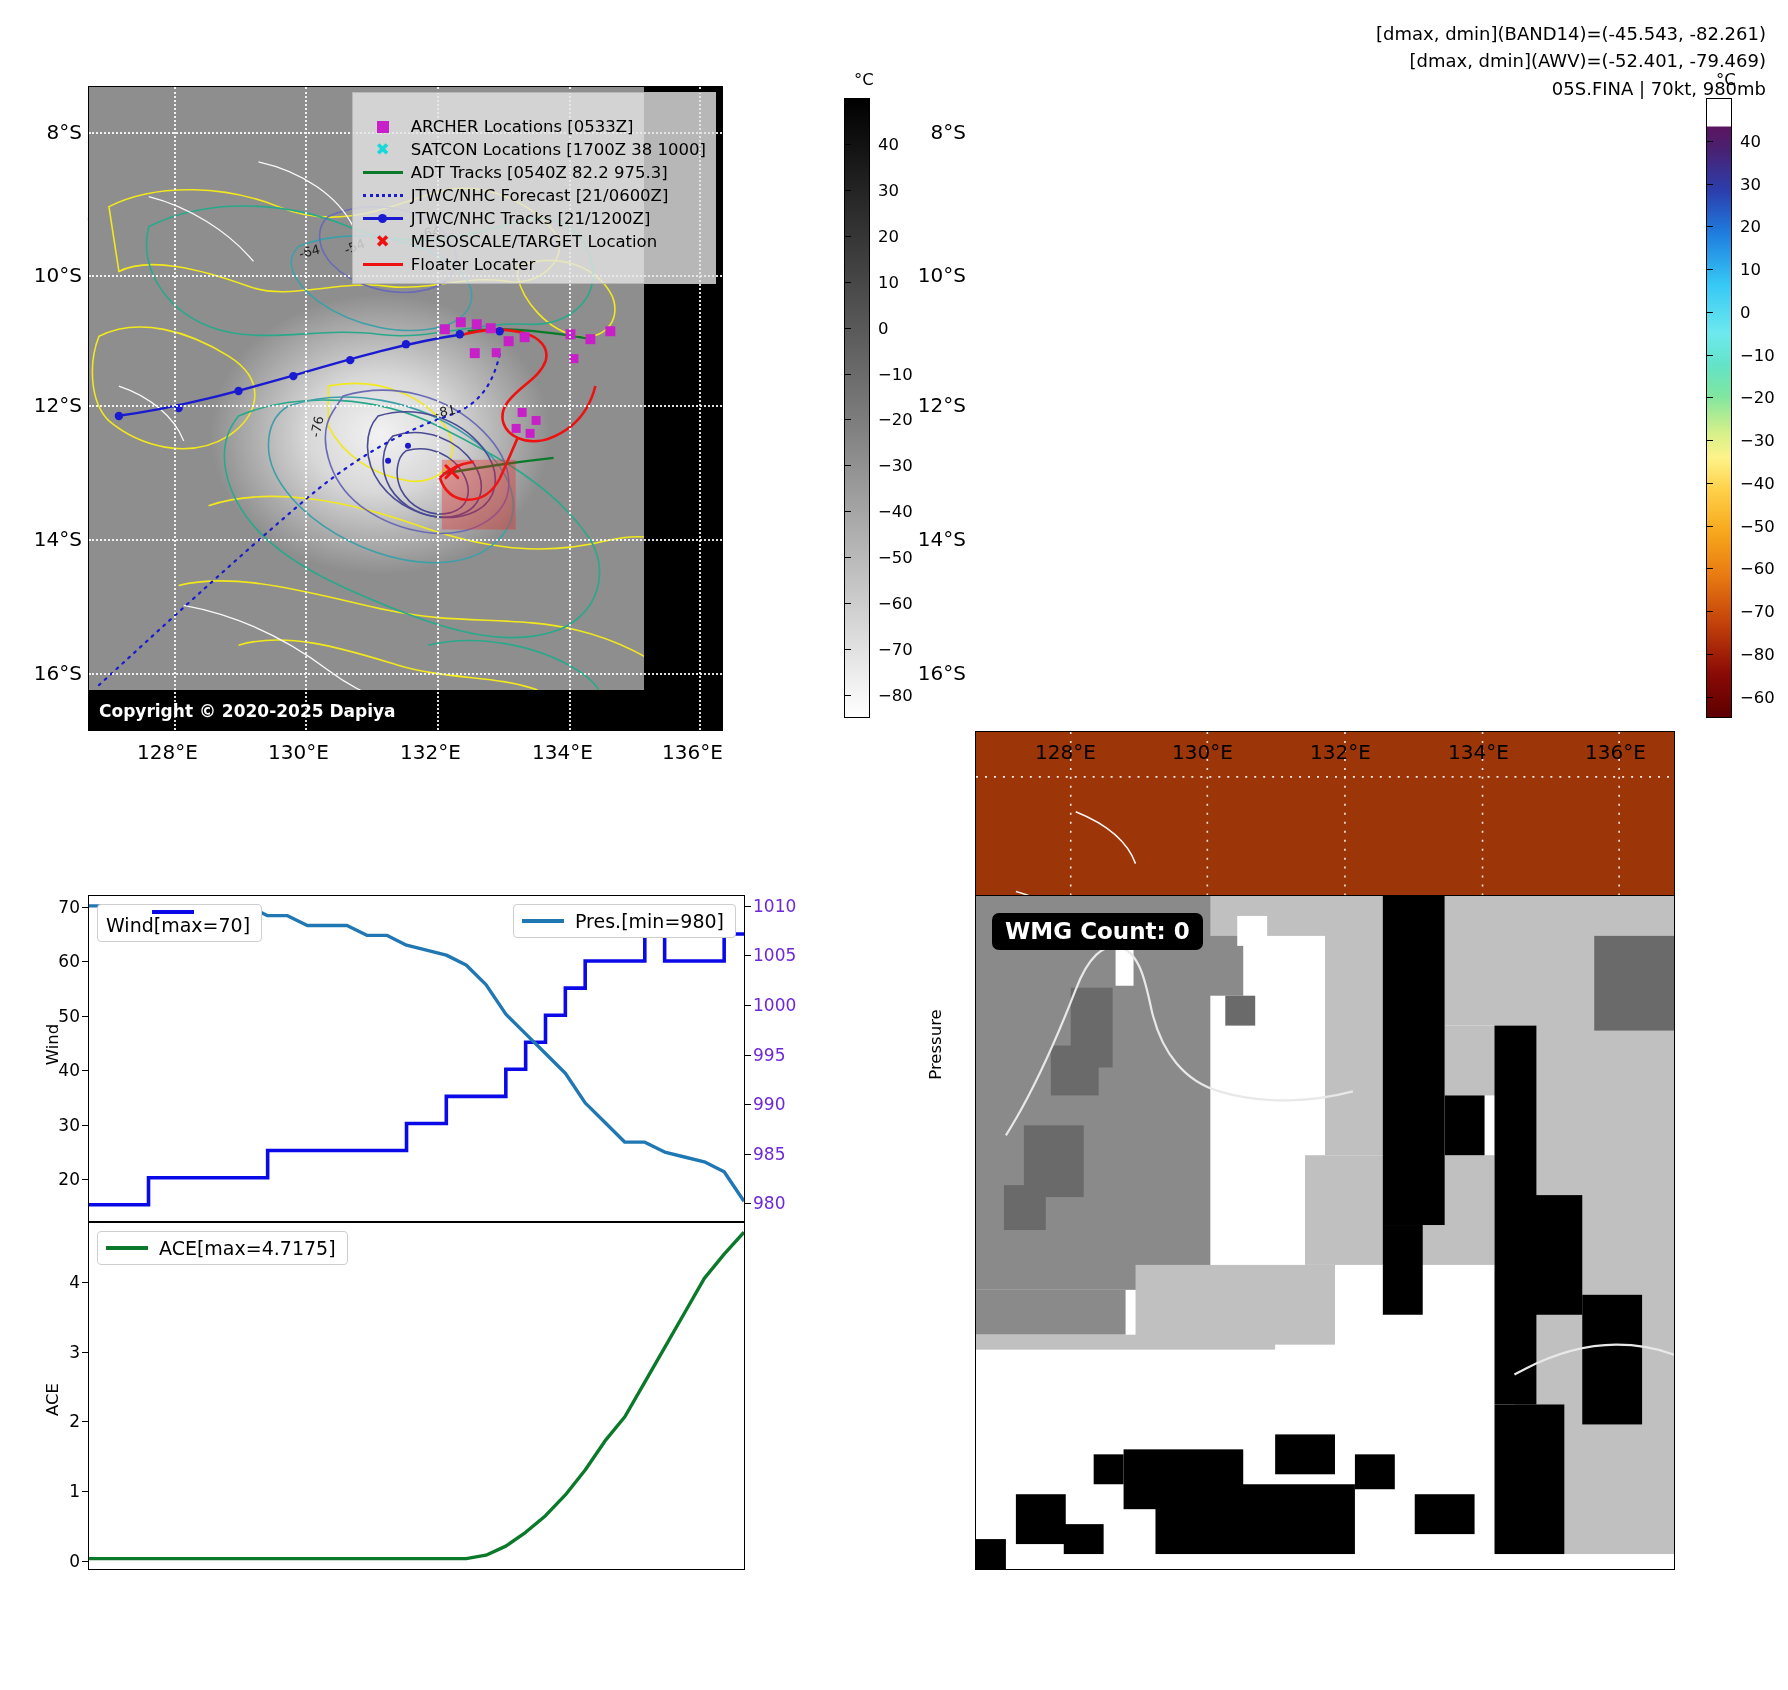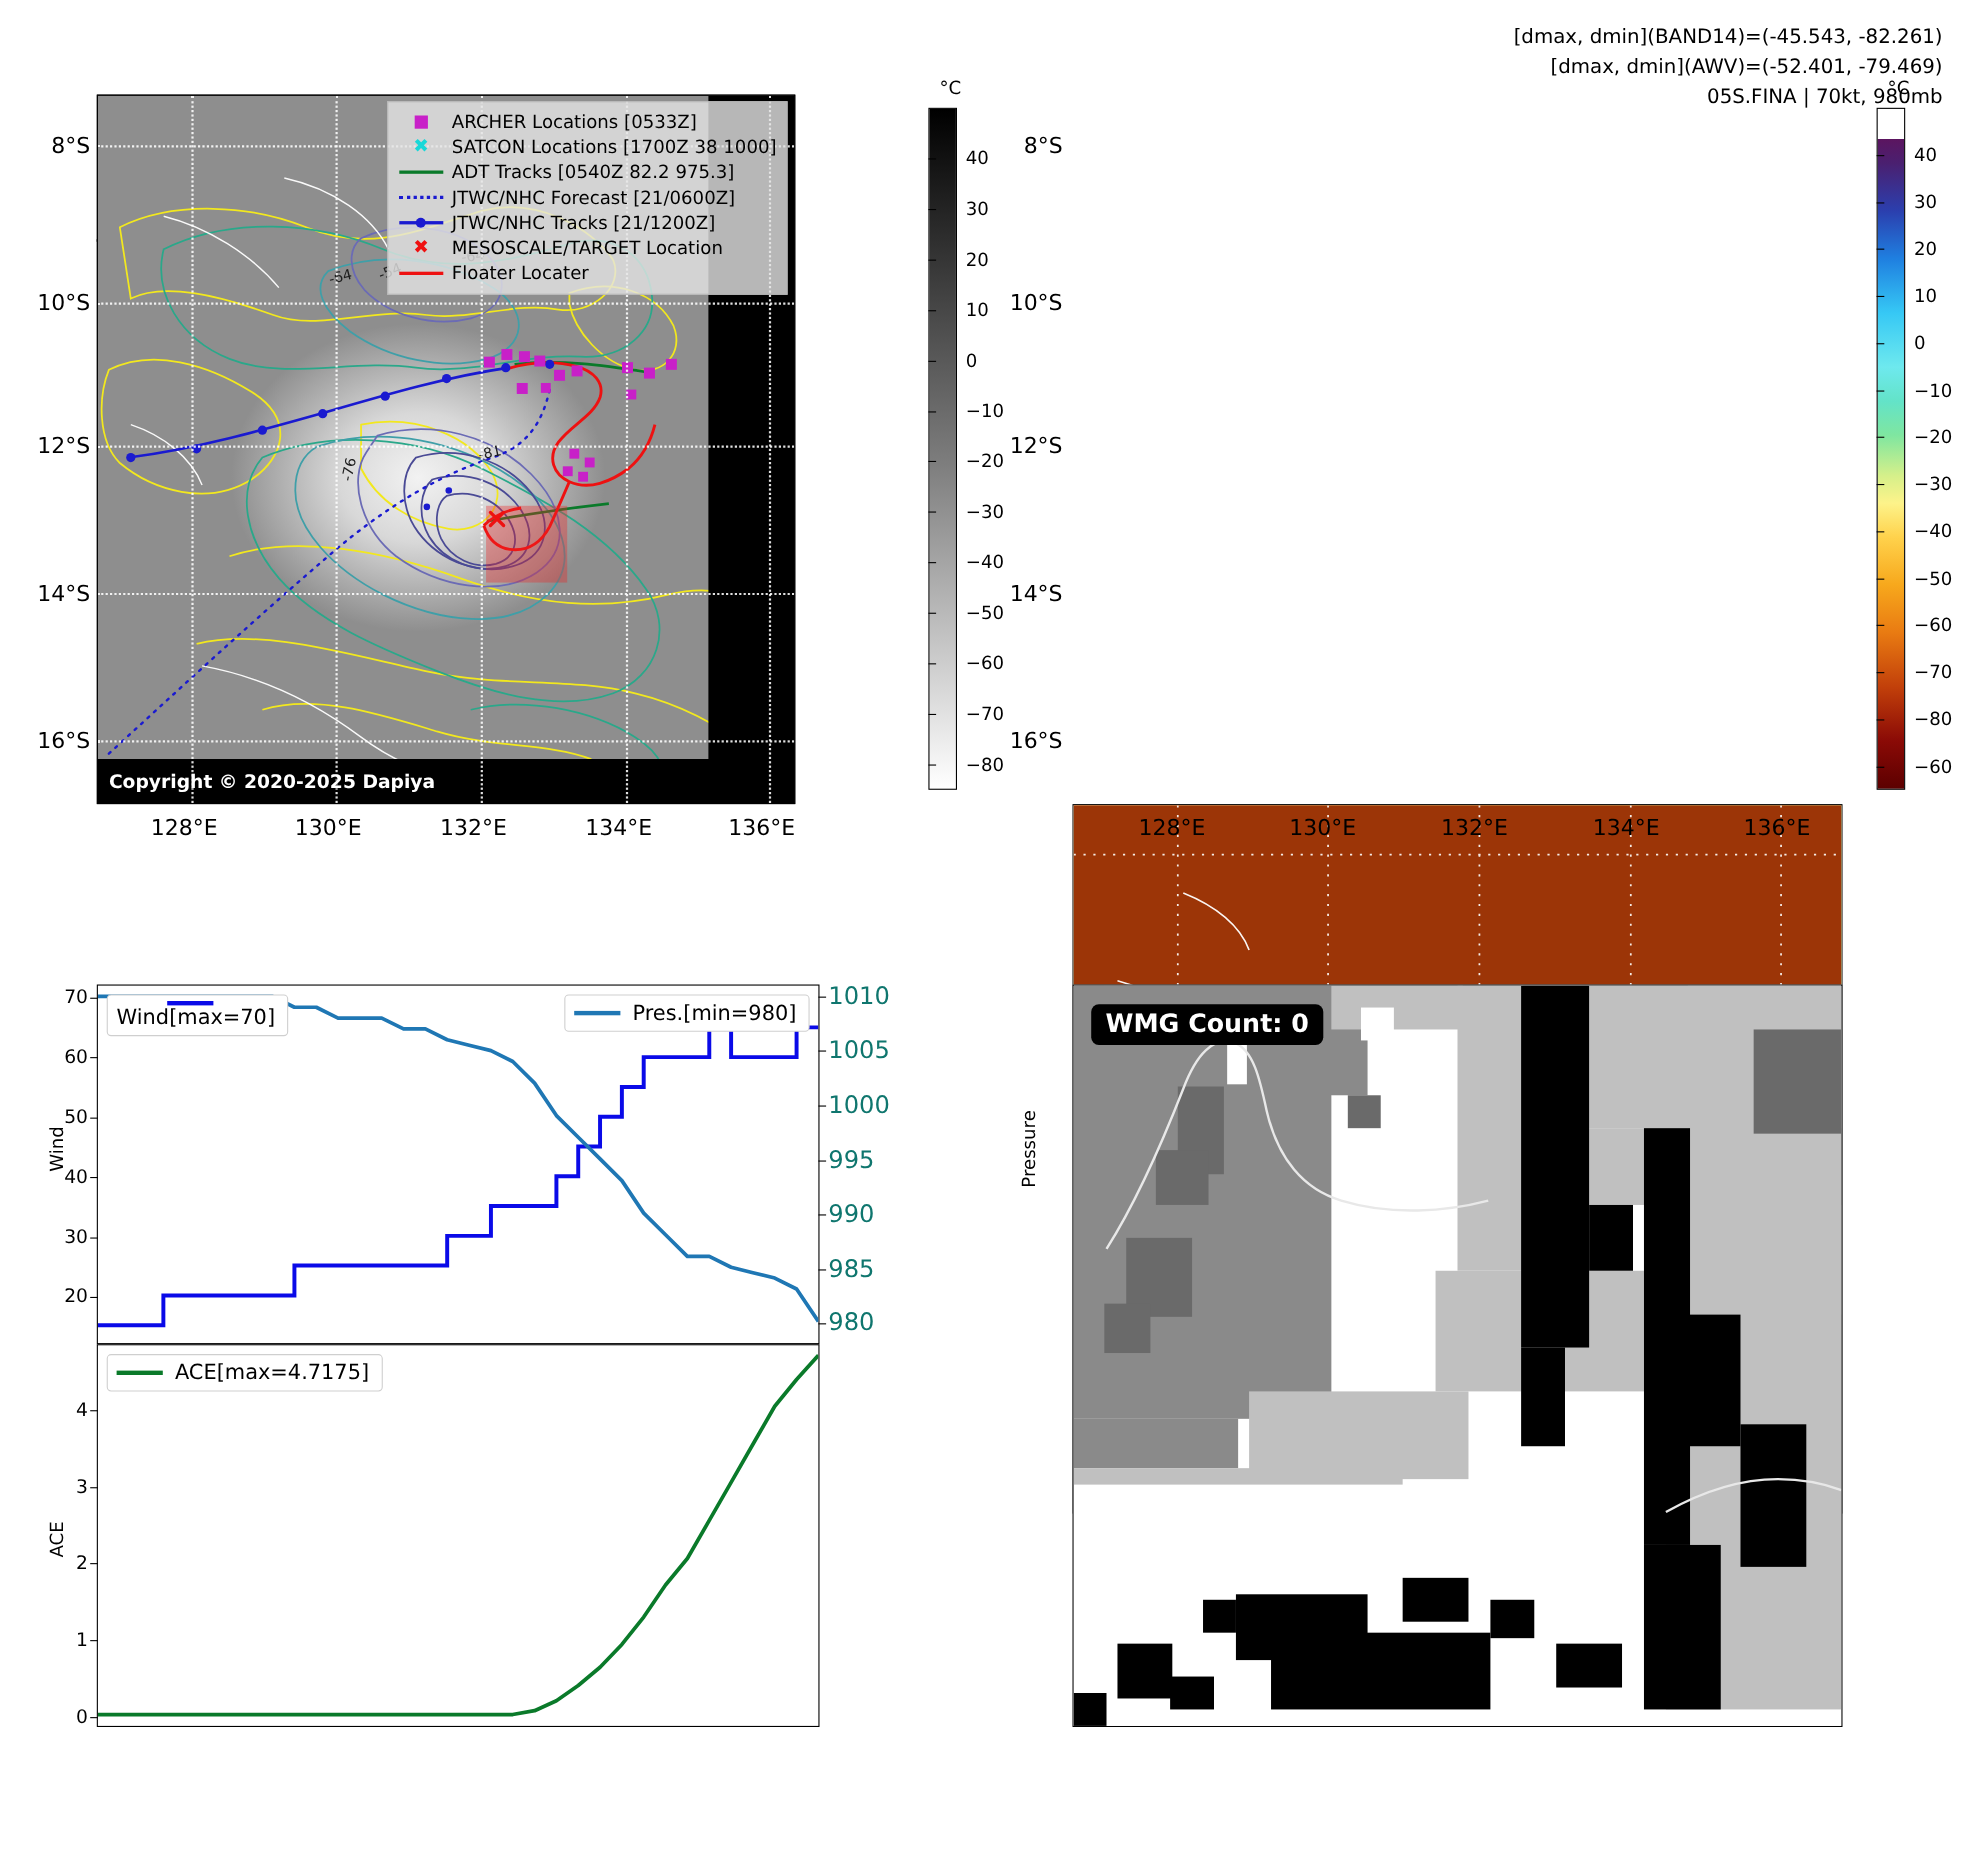--- a/index.html
+++ b/index.html
@@ -65,21 +65,21 @@
   
   .gl { position: absolute; background: transparent; }
   .gl-h { height: 0; border-top: 2px dotted rgba(255,255,255,0.88); left: 0; right: 0; }
   .gl-v { width: 0; border-left: 2px dotted rgba(255,255,255,0.88); top: 0; bottom: 0; }
 
   
   .map-legend {
     position: absolute; right: 6px; top: 5px;
     background: rgba(229,229,229,0.80);
     border: 1px solid #b6b6b6;
-    padding: 6px 9px 7px 7px;
+    padding: 22px 9px 7px 7px;
     z-index: 40;
     font-size: 16.5px; color: #000;
   }
   .lg-row { display: flex; align-items: center; height: 23px; white-space: nowrap; }
   .lg-key { width: 46px; flex: none; display: flex; align-items: center; justify-content: center; }
   .lg-lbl { padding-left: 5px; }
   .sq { width: 12px; height: 12px; background: #c820c8; display: block; }
   .xm { color: #18d8d8; font-size: 17px; font-weight: bold; line-height: 1; }
   .xm-red { color: #ef1010; font-size: 17px; font-weight: bold; line-height: 1; }
   .ln { width: 40px; height: 3px; display: block; }
@@ -153,21 +153,21 @@
   .plotbox { position: absolute; border: 1.4px solid #000; background: #fff; }
   #wp-plot { left: 88px; top: 895px; width: 657px; height: 327px; }
   #ace-plot { left: 88px; top: 1222px; width: 657px; height: 348px; }
 
   .ytick {
     position: absolute; right: 100%; margin-right: 9px;
     font-size: 17px; color: #000; transform: translateY(-50%); white-space: nowrap;
   }
   .ytick-r {
     position: absolute; left: 100%; margin-left: 9px;
-    font-size: 22px; color: #0f766e; transform: translateY(-50%); white-space: nowrap;
+    font-size: 17px; color: #6d28d9; transform: translateY(-50%); white-space: nowrap;
   }
   .tkm { position: absolute; left: -7px; width: 7px; height: 0; border-top: 1.4px solid #000; }
   .tkm-r { position: absolute; right: -7px; width: 7px; height: 0; border-top: 1.4px solid #000; }
   .ylabel {
     position: absolute; transform: rotate(-90deg);
     font-size: 16.5px; color: #000; white-space: nowrap;
     transform-origin: center center;
   }
   .chart-legend {
     position: absolute; background: #fff;

